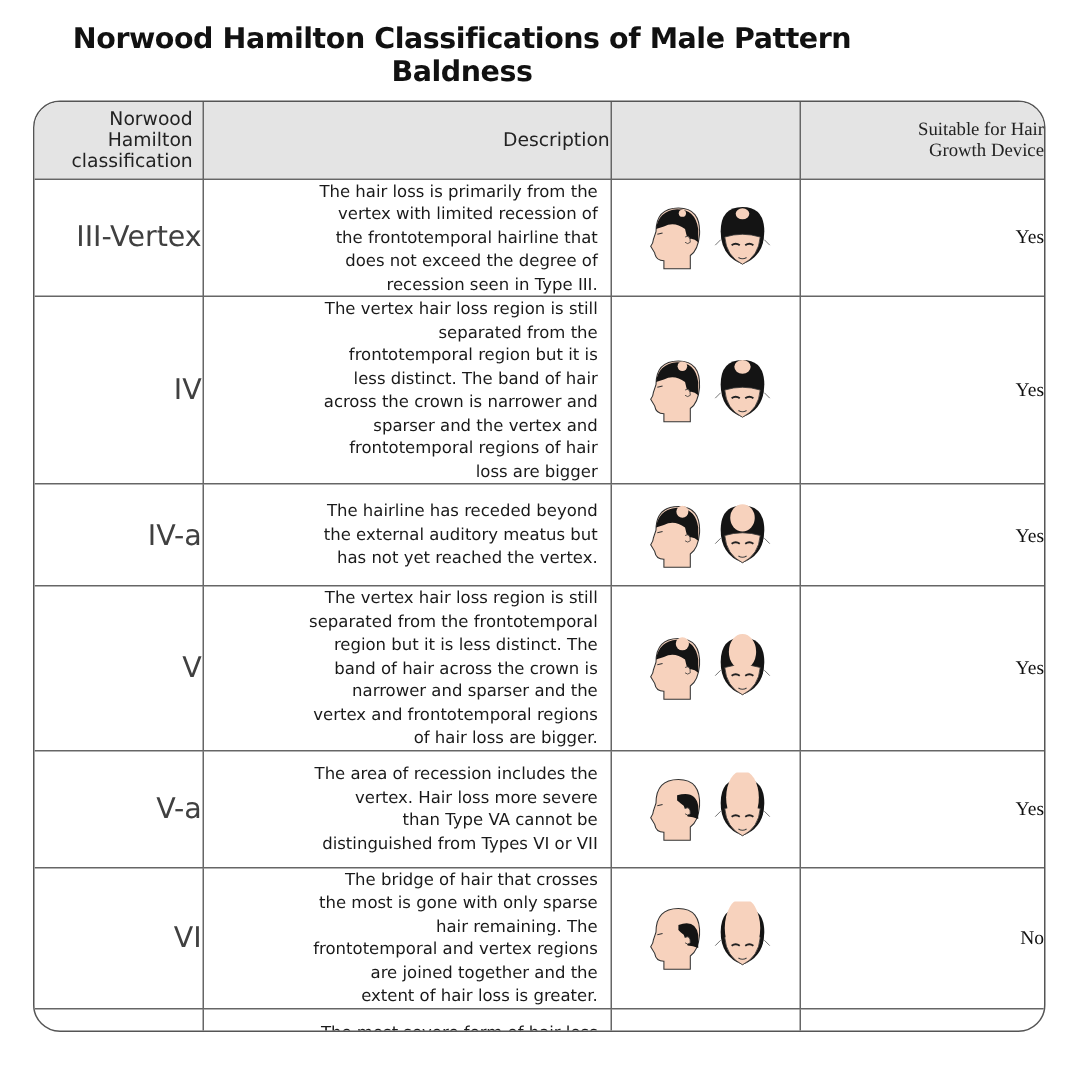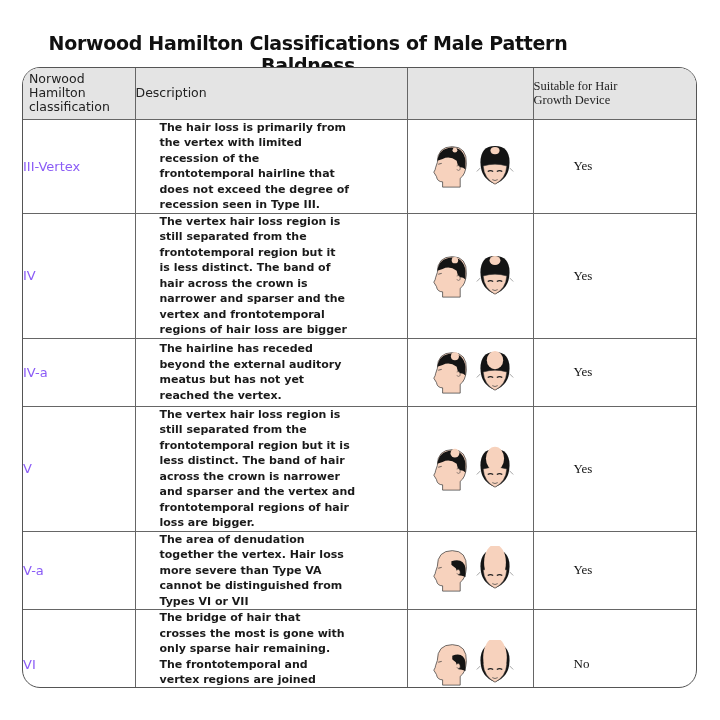--- a/index.html
+++ b/index.html
@@ -1,27 +1,27 @@
 <!DOCTYPE html>
 <html><head>
 <meta charset="utf-8">
 <style>
   html,body{margin:0;padding:0;background:#ffffff;}
   body{width:720px;height:720px;position:relative;font-family:"DejaVu Sans","Liberation Sans",sans-serif;color:#1a1a1a;overflow:hidden;}
-  .title{position:absolute;top:32px;left:0;width:616px;text-align:center;font-size:19px;font-weight:bold;letter-spacing:-0.3px;color:#111;}
+  .title{position:absolute;top:15px;left:0;width:616px;text-align:center;font-size:19px;font-weight:bold;letter-spacing:-0.3px;color:#111;}
   .table-wrap{position:absolute;left:22px;top:67px;width:675px;height:621px;border:1.5px solid #555;border-radius:18px;overflow:hidden;box-sizing:border-box;}
   table{border-collapse:collapse;width:100%;height:100%;table-layout:fixed;}
-  th,td{border:1px solid #666;text-align:left;vertical-align:middle;padding:0;}
+  th,td{border:1px solid #666;text-align:right;vertical-align:middle;padding:0;}
   tr:first-child th{border-top:none;}
   tr:last-child td{border-bottom:none;}
   th:first-child,td:first-child{border-left:none;}
   th:last-child,td:last-child{border-right:none;font-family:Liberation Serif, serif;}
   th{background:#e4e4e4;font-weight:normal;font-size:12.5px;line-height:14px;color:#222;}
-  td.cls{font-size:13px;color:#8b5cf6;}
-  td.desc{font-size:11px;line-height:15.5px;color:#1a1a1a;padding:0 24px;font-weight:bold;}
+  td.cls{font-size:19px;color:#404040;}
+  td.desc{font-size:11px;line-height:15.5px;color:#1a1a1a;padding:0 8px;}
   td.suit{font-size:13px;color:#111;padding-left:40px;}
   .heads{display:flex;justify-content:center;align-items:center;gap:6px;}
   svg{display:block;}
 </style>
 </head>
 <body>
 
 <div class="title">Norwood Hamilton Classifications of Male Pattern Baldness</div>
 
 <div class="table-wrap">
@@ -132,21 +132,21 @@
     <path d="M14 32 Q17 30 20 32 M24 32 Q27 30 30 32" stroke="#222" stroke-width="1.4" fill="none"></path>
     <path d="M19 41 Q22 43 25 41" stroke="#444" stroke-width="0.8" fill="none"></path>
     <path d="M6 28 L2 32 M38 28 L42 32" stroke="#555" stroke-width="0.6"></path>
   </svg>
             </div>
           </td>
     <td class="suit">Yes</td>
   </tr>
         <tr style="height: 78px;">
     <td class="cls">V-a</td>
-    <td class="desc"><span style="display: inline-block; width: 190px;">The area of denudation together the vertex. Hair loss more severe than Type VA cannot be distinguished from Types VI or VII</span></td>
+    <td class="desc"><span style="display: inline-block; width: 190px;">The area of recession includes the vertex. Hair loss more severe than Type VA cannot be distinguished from Types VI or VII</span></td>
     <td>
             <div class="heads">
               <svg width="44" height="48" viewBox="0 0 50 52">
     <path d="M14 22 Q14 4 31 4 Q48 4 47 24 Q46 36 40 40 L40 50 L20 50 L20 44 Q14 44 13 38 L10 33 Q12 30 12 28 Z" fill="#f7d2bd" stroke="#333" stroke-width="0.8"></path>
     <path d="M30 16 Q44 12 46 24 L46 34 Q42 32 38 32 L35 24 Q30 20 30 20 Z" fill="#141414"></path>
     <path d="M36 26 Q40 24 40 30 Q38 32 36 30" fill="#f7d2bd" stroke="#333" stroke-width="0.6"></path>
     <path d="M15 24 L19 23" stroke="#333" stroke-width="0.8"></path>
   </svg>
               <svg width="40" height="48" viewBox="0 0 44 52">
     <path d="M6 22 Q6 4 22 4 Q38 4 38 22 Q38 40 22 46 Q6 40 6 22 Z" fill="#141414"></path>

